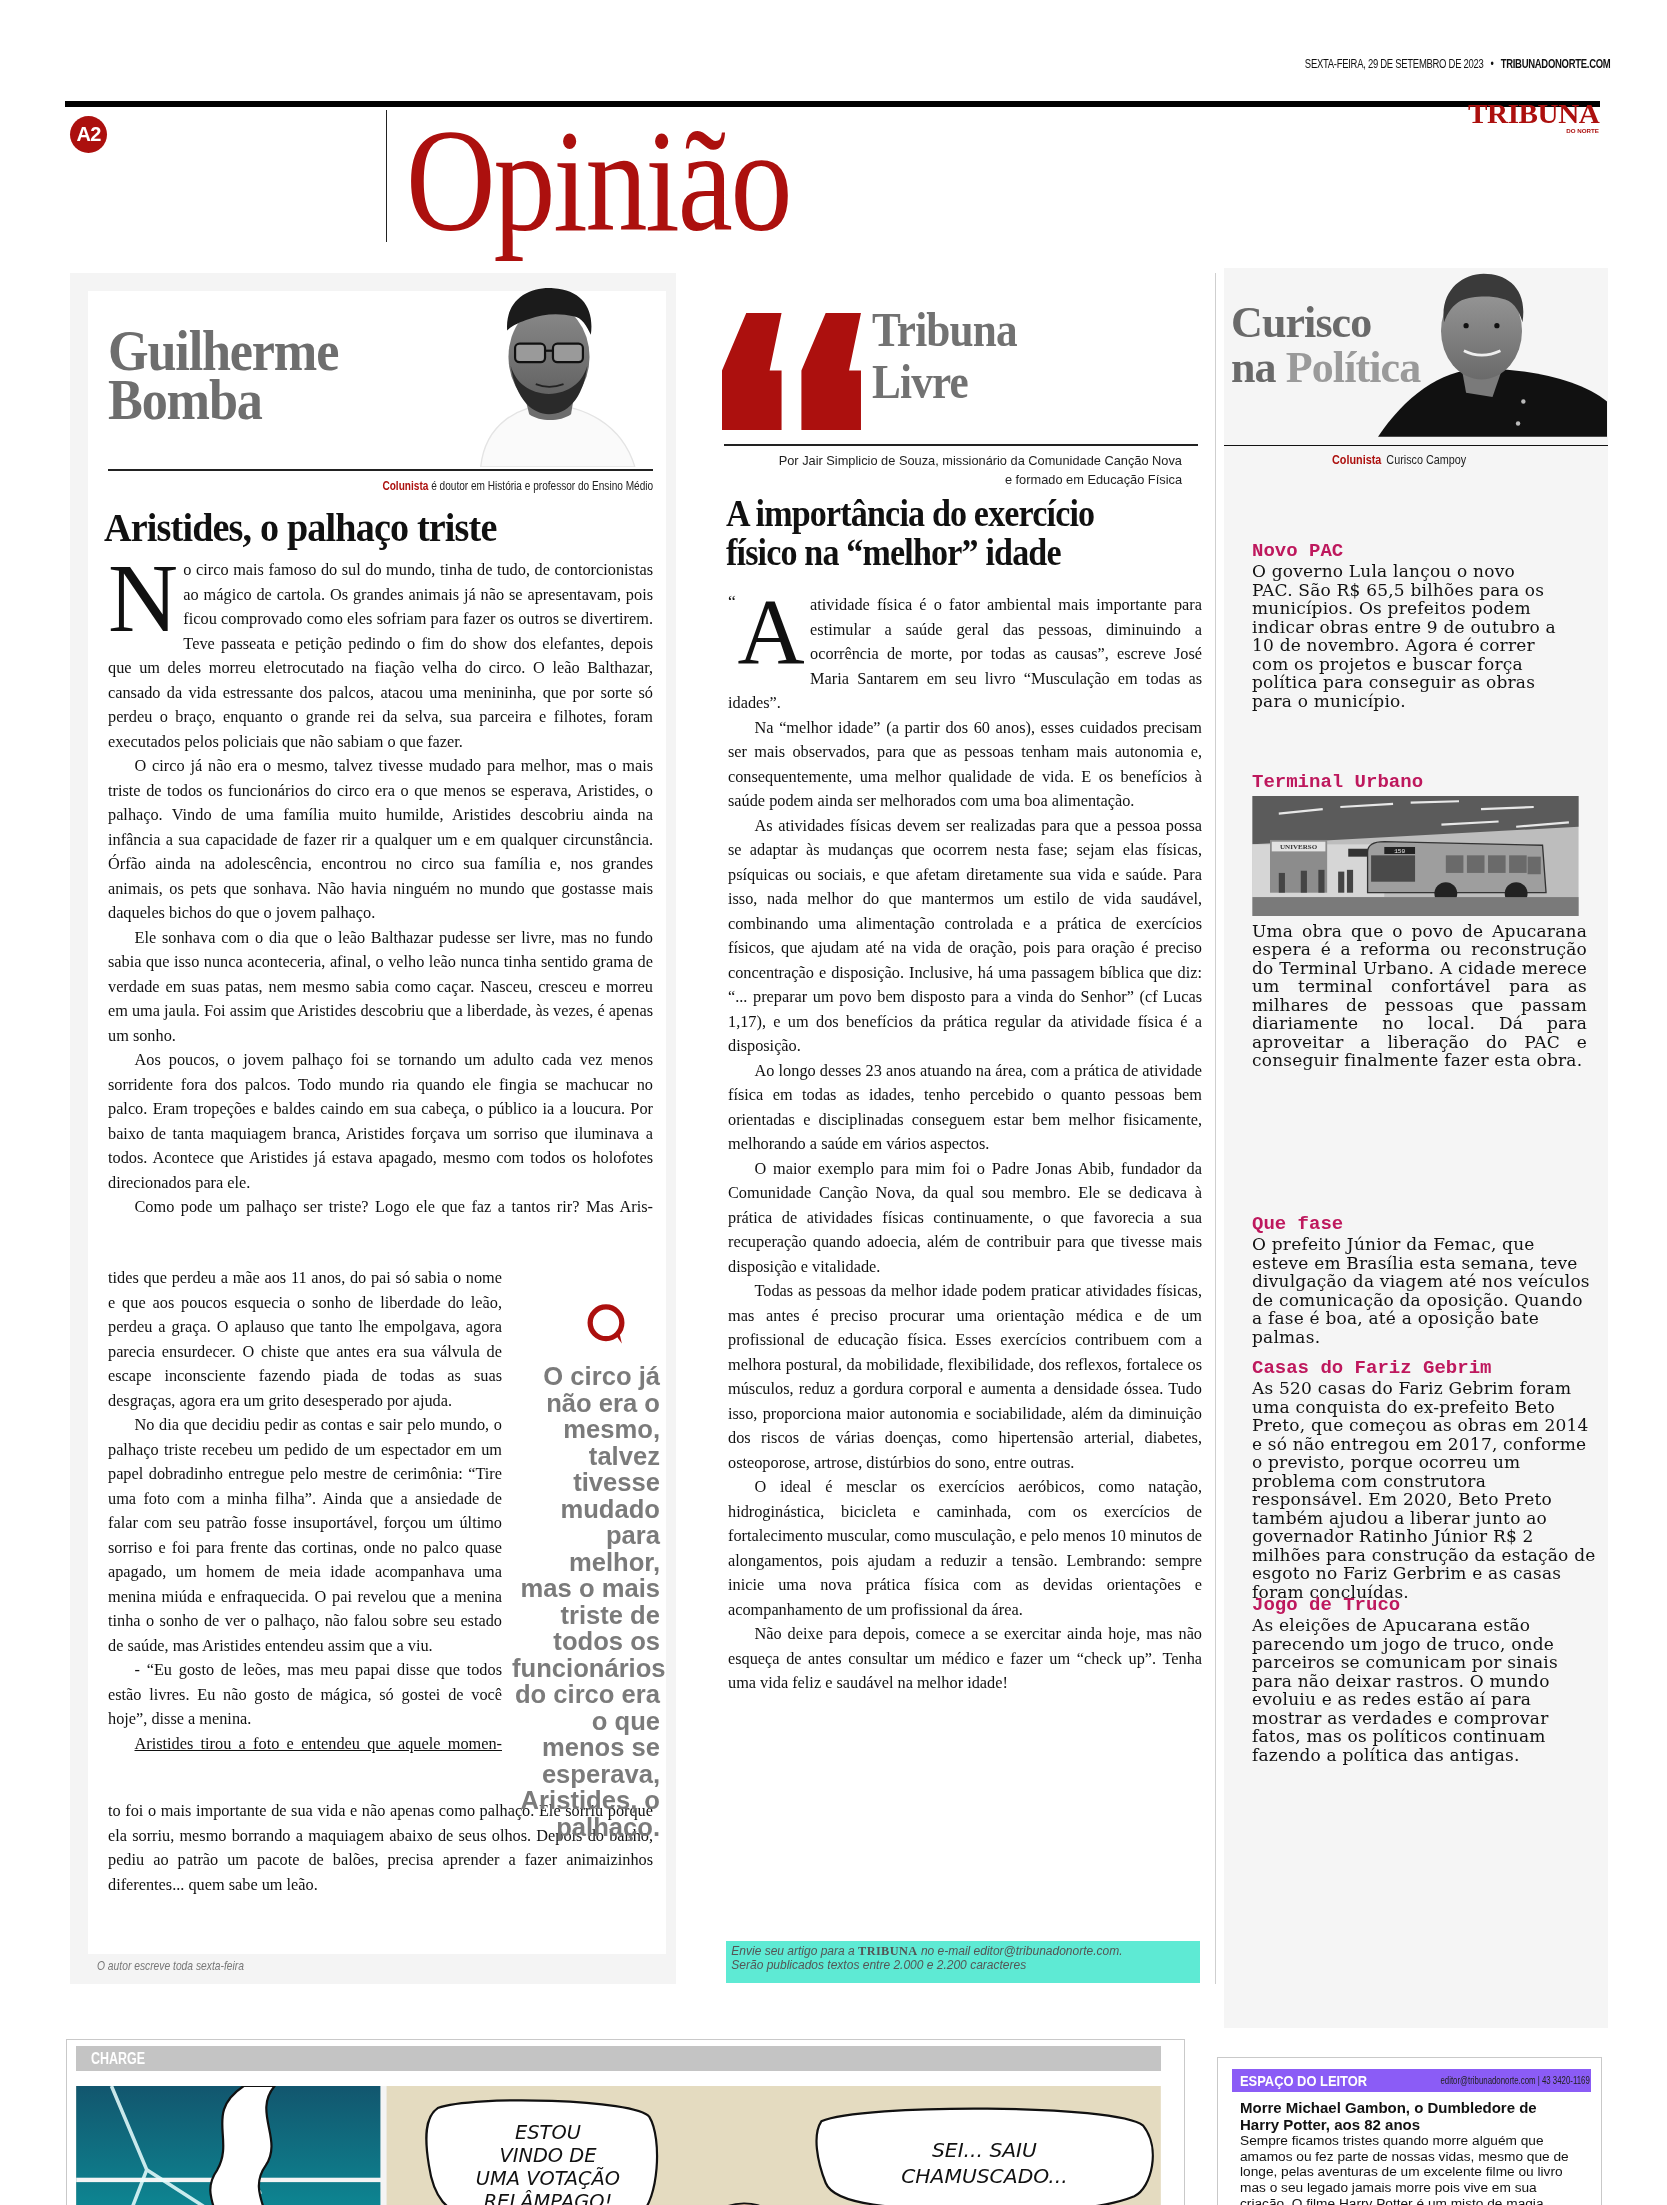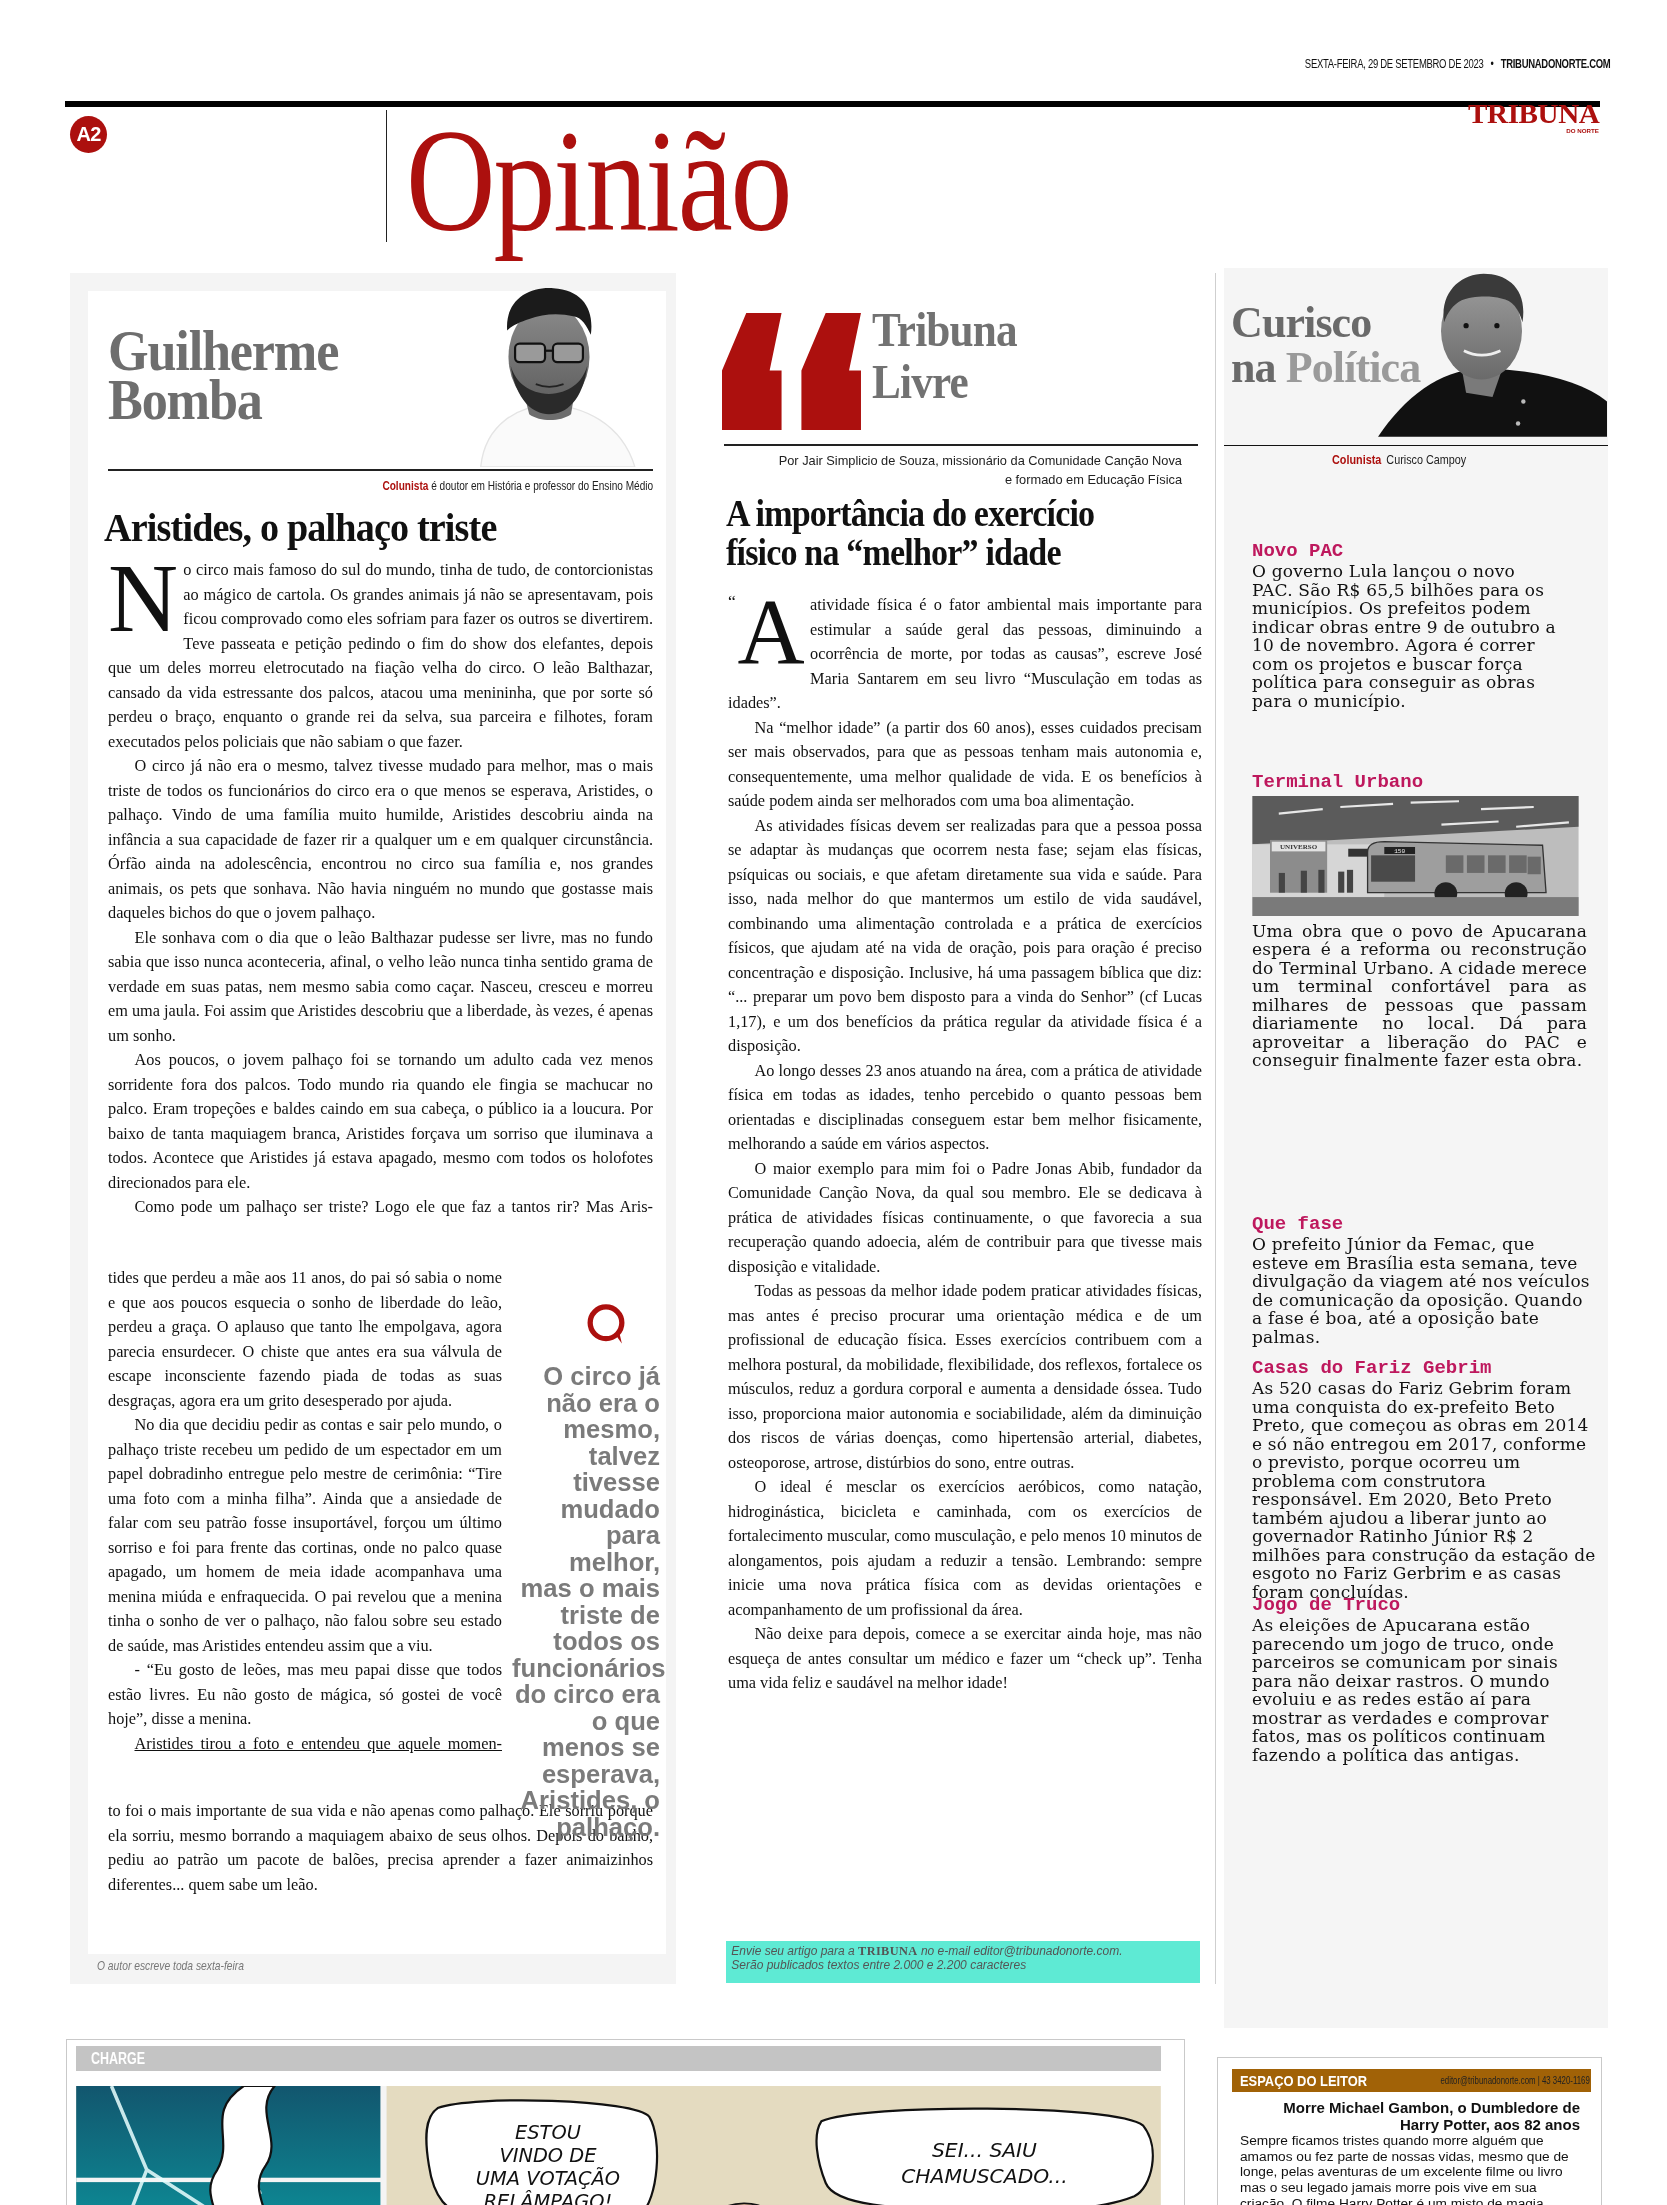--- a/index.html
+++ b/index.html
@@ -76,25 +76,25 @@
   #col3-note5 { top: 1478px; width: 344px; }
 
   
   #charge-box { left: 66px; top: 2039px; width: 1119px; height: 460px; border: 1.8px solid #c9c9c9; background: #fff; }
   #charge-header { left: 76px; top: 2046px; width: 1085px; height: 25px; background: #c4c4c4; color: #fff; font-family: "Liberation Sans", sans-serif; font-weight: bold; font-size: 16px; line-height: 25px; padding-left: 15px; }
   #charge-header span { display: inline-block; transform: scaleX(0.78); transform-origin: left; }
   #cartoon { left: 76px; top: 2086px; width: 1085px; height: 388px; }
 
   
   #leitor-box { left: 1217px; top: 2057px; width: 385px; height: 473px; border: 1.8px solid #c9c9c9; background: #fff; }
-  #leitor-header { left: 1232px; top: 2069px; width: 359px; height: 23px; background: #a16207; font-family: "Liberation Sans", sans-serif; }
+  #leitor-header { left: 1232px; top: 2069px; width: 359px; height: 23px; background: #8b5cf6; font-family: "Liberation Sans", sans-serif; }
   #leitor-header .t { position: absolute; left: 8px; top: 0; color: #fff; font-weight: bold; font-size: 15px; line-height: 23px; white-space: nowrap; transform: scaleX(0.86); transform-origin: left; }
   #leitor-header .c { position: absolute; right: 0.9px; top: 0; color: #222; font-size: 10.6px; line-height: 23px; white-space: nowrap; transform: scaleX(0.74); transform-origin: right; }
   .letter { position: absolute; left: 1240px; width: 340px; font-family: "Liberation Sans", sans-serif; }
-  .letter-title { font-weight: bold; font-size: 15px; line-height: 17px; color: #111; text-align: right; }
+  .letter-title { font-weight: bold; font-size: 15px; line-height: 17px; color: #111; }
   .letter-text { font-size: 13.7px; line-height: 15.7px; color: #111; }
   #letter1 { top: 2099px; }
 </style>
 </head>
 <body>
 
 <div class="abs" id="dateline">
   <span>SEXTA-FEIRA, 29 DE SETEMBRO DE 2023</span>
   &nbsp;&nbsp;<span>•</span>&nbsp;&nbsp;
   <span style="font-weight:bold">TRIBUNADONORTE.COM</span>

